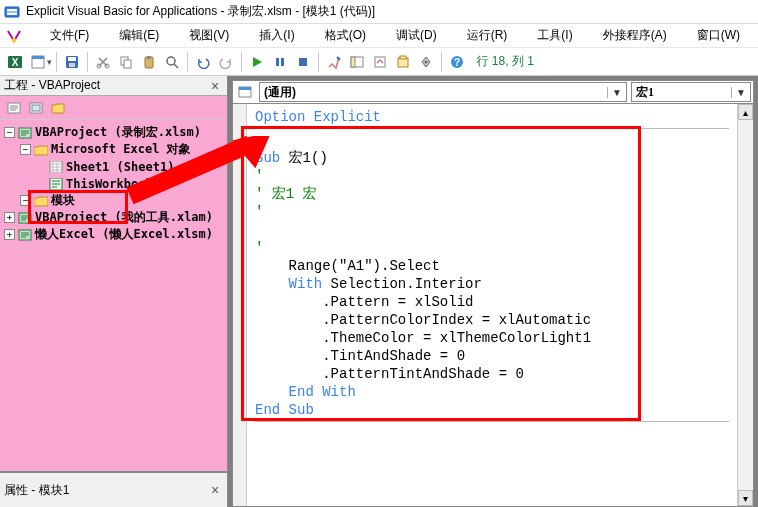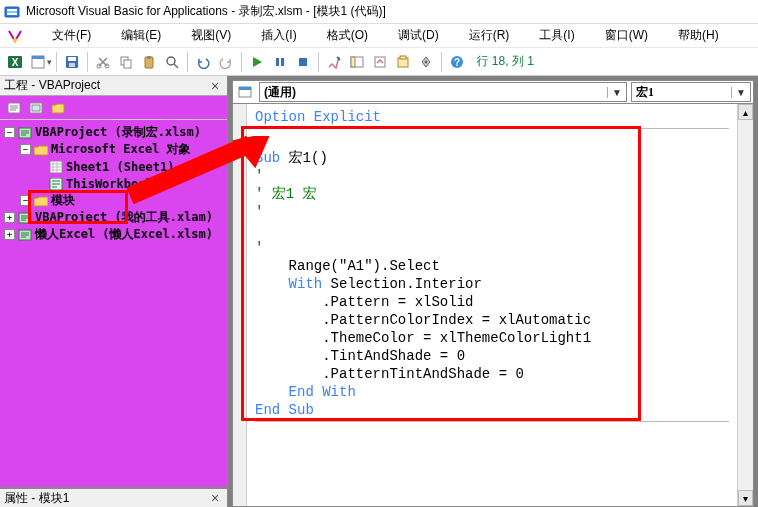--- a/index.html
+++ b/index.html
@@ -61,21 +61,21 @@
   .main {
     display: flex;
     height: calc(507px - 24px - 24px - 28px);
     position:relative;
   }
   .left-pane {
     width: 228px;
     flex: 0 0 228px;
     display:flex;flex-direction:column;
     border-right:1px solid #888;
-    background:#d946ef;
+    background:#f9a8d4;
   }
   .pane-header {
     display:flex;align-items:center;justify-content:space-between;
     height:20px;
     background:#f0f0f0;
     border-bottom:1px solid #aaa;
     padding:0 4px;
     font-size:12px;
   }
   .close-x { width:16px;height:16px;display:flex;align-items:center;justify-content:center;cursor:pointer;font-size:14px;color:#555;}
@@ -104,21 +104,21 @@
   .ico-sheet { color:#888; }
   .ico-wb { color:#2a7; }
   .ico-mod { color:#888; }
   .highlight-box1 {
     position:absolute;
     border:3px solid #f00;
     pointer-events:none;
   }
   .tree-lower {
     border-top:2px solid #888;
-    height:20px;
+    height:36px;
     display:flex;align-items:center;justify-content:space-between;
     padding:0 4px;
     background:#f0f0f0;
   }
   .right-pane {
     flex:1;
     display:flex;flex-direction:column;
     position:relative;
     background:#808080;
     padding-left:4px;
@@ -181,38 +181,39 @@
 <body>
 
 <div class="title-bar">
   <span class="app-icon">
     <svg width="16" height="16" viewBox="0 0 16 16">
         <rect x="1" y="3" width="14" height="10" rx="1" fill="#2b7de9" stroke="#1a5bb8"></rect>
         <rect x="3" y="5" width="10" height="6" fill="#fff"></rect>
         <path d="M3 8h10" stroke="#2b7de9"></path>
       </svg>
   </span>
-  <span class="title-text">Microsoft Visual Basic for Applications - 录制宏.xlsm - [模块1 (代码)]</span>
+  <span class="title-text">Explicit Visual Basic for Applications - 录制宏.xlsm - [模块1 (代码)]</span>
 </div>
 
 <div class="menu-bar">
   <span class="menu-icon">
     <svg width="16" height="16" viewBox="0 0 16 16">
         <path d="M2 3 L8 13 L14 3" stroke="#b800b8" stroke-width="2" fill="none"></path>
         <circle cx="8" cy="12" r="2" fill="#ffd400"></circle>
       </svg>
   </span>
   <span class="menu-item">文件(F)</span>
   <span class="menu-item">编辑(E)</span>
   <span class="menu-item">视图(V)</span>
   <span class="menu-item">插入(I)</span>
   <span class="menu-item">格式(O)</span>
   <span class="menu-item">调试(D)</span>
   <span class="menu-item">运行(R)</span>
   <span class="menu-item">工具(I)</span>
+  <span class="menu-item">外接程序(A)</span>
   <span class="menu-item">窗口(W)</span>
   <span class="menu-item">帮助(H)</span>
 </div>
 
 <div class="toolbar">
   <div class="tb-btn">
       <svg width="16" height="16" viewBox="0 0 16 16">
         <rect x="1" y="2" width="14" height="12" fill="#1f7244" rx="1"></rect>
         <text x="8" y="12" text-anchor="middle" fill="#fff" font-size="10" font-family="Arial" font-weight="bold">X</text>
       </svg>

